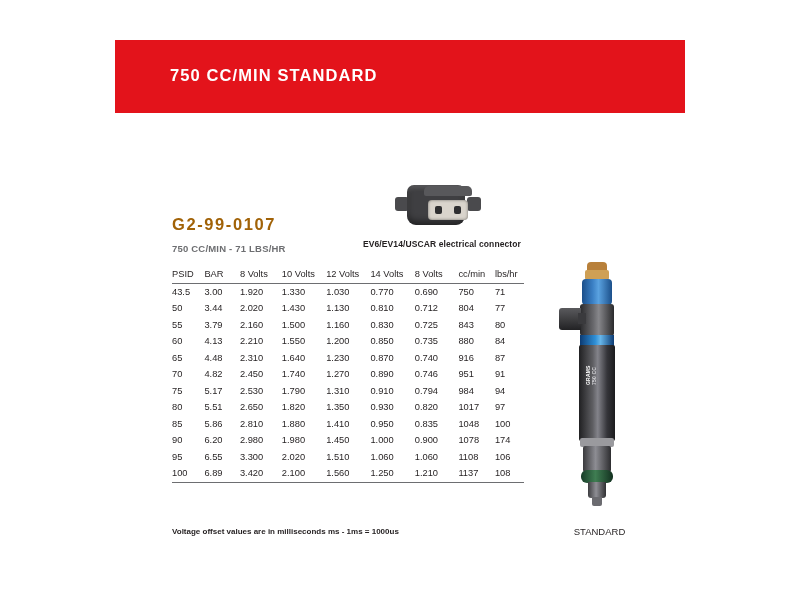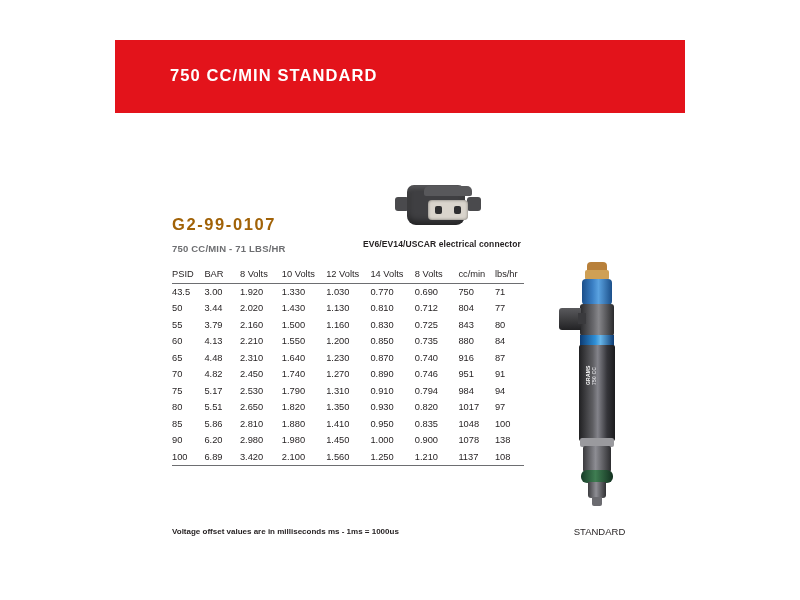--- a/index.html
+++ b/index.html
@@ -491,21 +491,32 @@
       </tr>
       <tr>
         <td class="c0">90</td>
         <td class="c1">6.20</td>
         <td class="c2">2.980</td>
         <td class="c3">1.980</td>
         <td class="c4">1.450</td>
         <td class="c5">1.000</td>
         <td class="c6">0.900</td>
         <td class="c7">1078</td>
-        <td class="c8">138</td>
+        <td class="c8">174</td>
+      </tr>
+      <tr>
+        <td class="c0">95</td>
+        <td class="c1">6.55</td>
+        <td class="c2">3.300</td>
+        <td class="c3">2.020</td>
+        <td class="c4">1.510</td>
+        <td class="c5">1.060</td>
+        <td class="c6">1.060</td>
+        <td class="c7">1108</td>
+        <td class="c8">106</td>
       </tr>
       <tr class="rule-bottom">
         <td class="c0">100</td>
         <td class="c1">6.89</td>
         <td class="c2">3.420</td>
         <td class="c3">2.100</td>
         <td class="c4">1.560</td>
         <td class="c5">1.250</td>
         <td class="c6">1.210</td>
         <td class="c7">1137</td>

